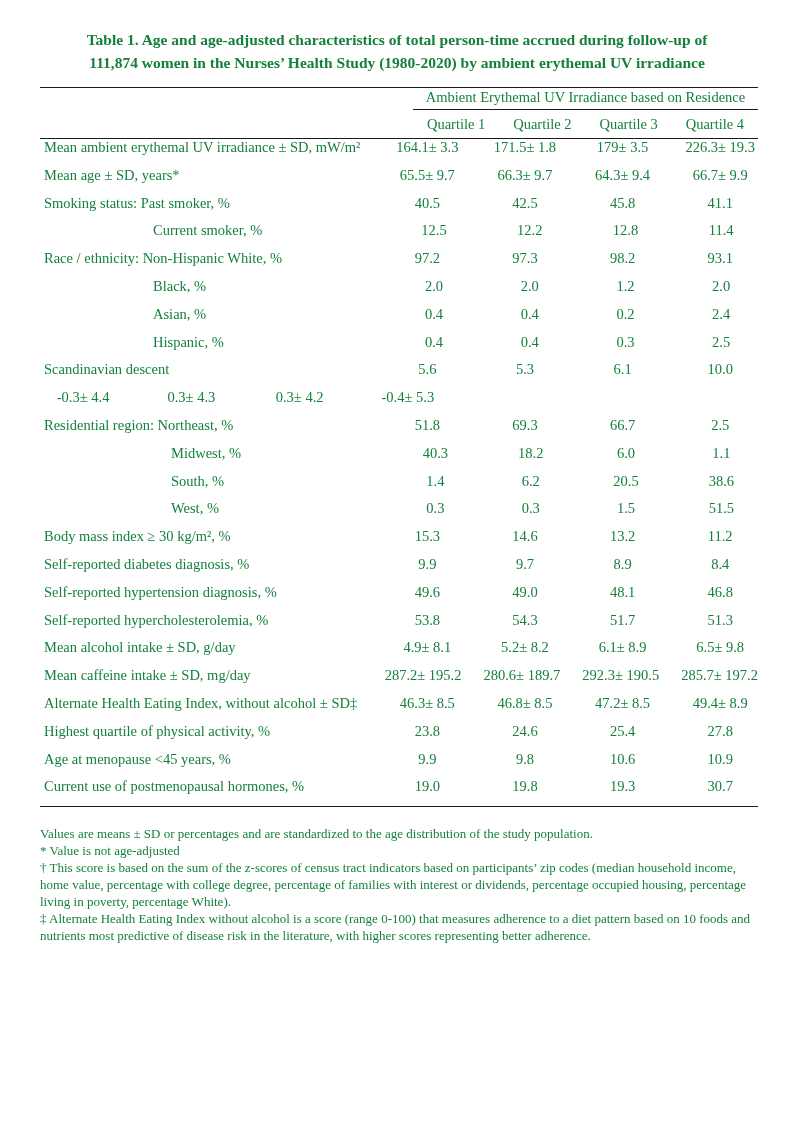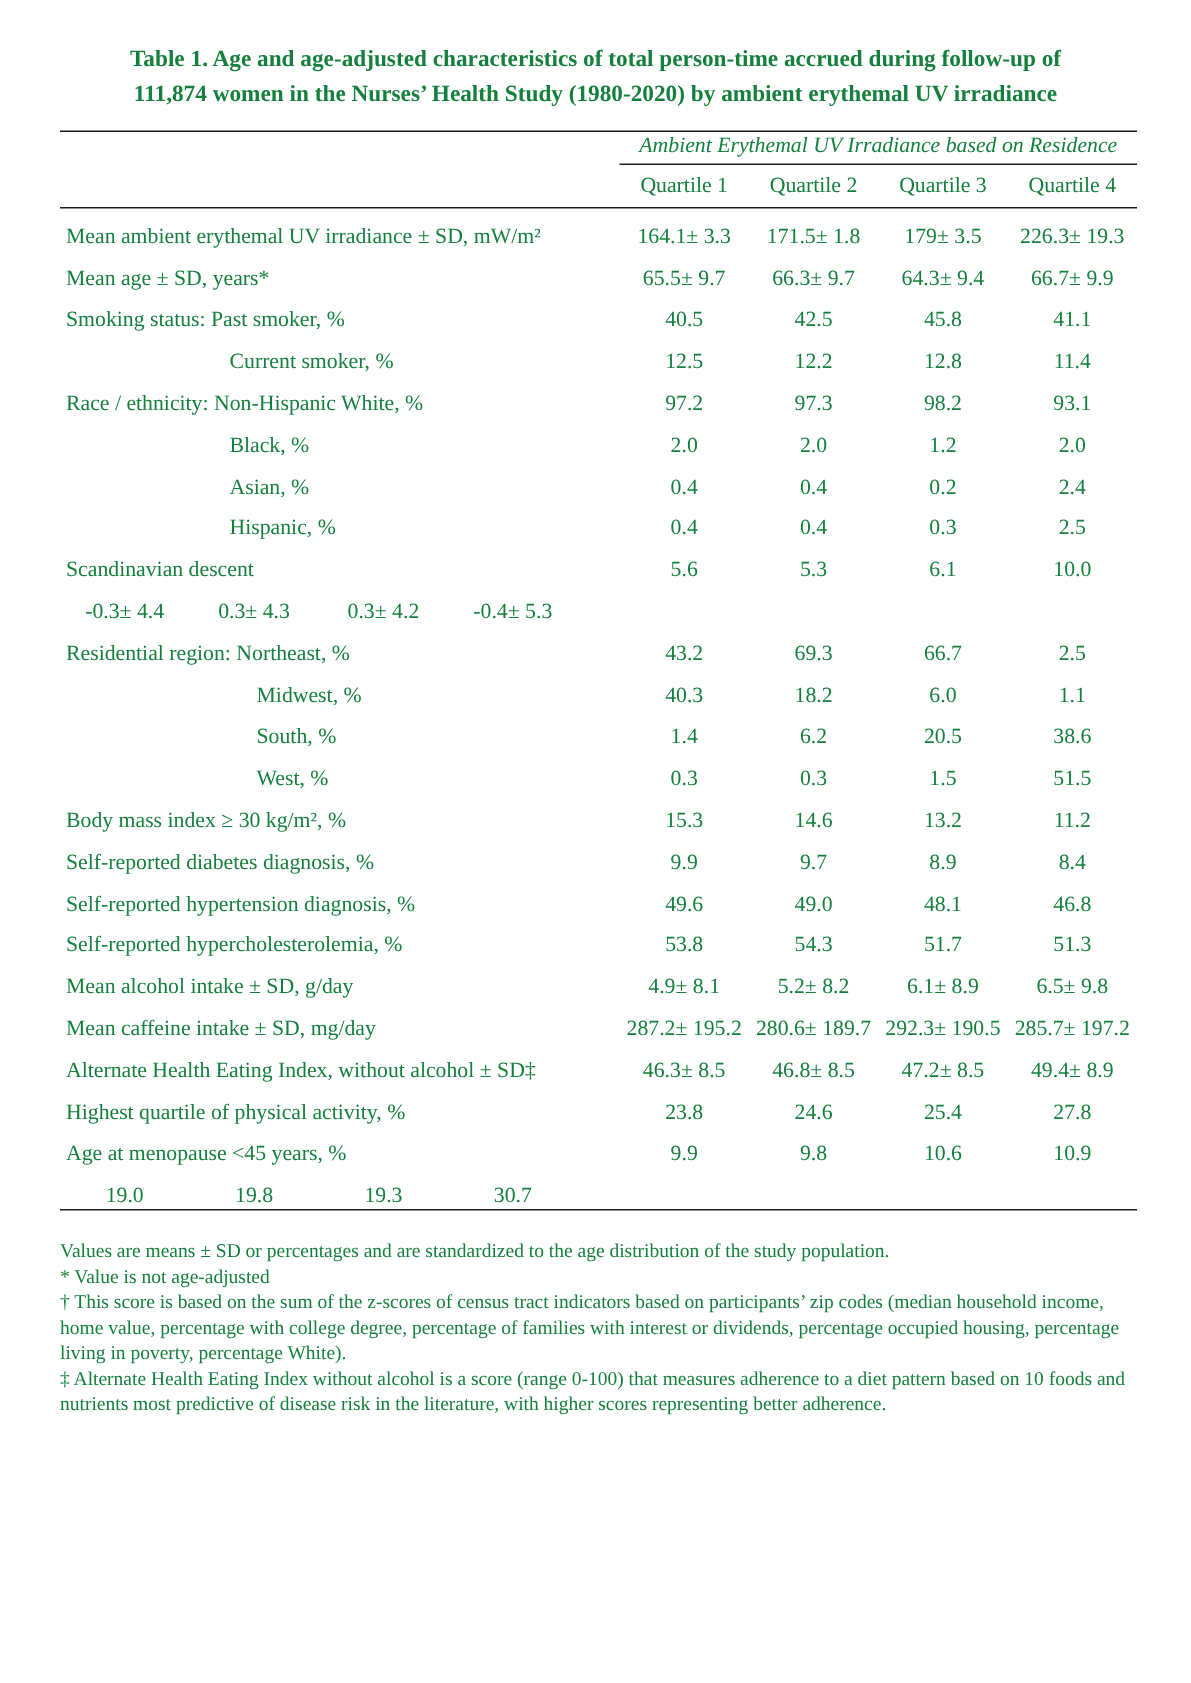--- a/index.html
+++ b/index.html
@@ -19,40 +19,40 @@
     font-weight: bold;
     font-size: 15.5px;
     line-height: 23px;
   }
   .table-wrap {
     margin-left: 40px;
     width: 718px;
     border-top: 1.5px solid #1c1c1c;
     border-bottom: 1.5px solid #1c1c1c;
   }
-  .spanner-row { display: flex; height: 23px; align-items: center; font-style: italic; }
+  .spanner-row { display: flex; height: 23px; align-items: center; }
   .spanner-spacer { width: 373px; }
   .spanner-cell {
     width: 345px;
     text-align: center;
     font-size: 14.5px;
     border-bottom: 1px solid #1c1c1c;
     padding-bottom: 3px;
     white-space: nowrap;
   }
   .cols-row {
     display: flex;
     height: 27px;
     align-items: center;
     border-bottom: 1.5px solid #1c1c1c;
   }
   .col-spacer { width: 373px; }
   .col-head { width: 86.25px; text-align: center; font-size: 14.5px; white-space: nowrap; }
   .tbody { font-size: 14.5px; }
-  .trow { display: flex; height: 27.8px; align-items: flex-end; }
+  .trow { display: flex; height: 27.8px; align-items: flex-start; gap: 22px; }
   .tlabel { width: 373px; padding-left: 4px; box-sizing: border-box; white-space: nowrap; }
   .tlabel.indent1 { padding-left: 113px; }
   .tlabel.indent2 { padding-left: 131px; }
   .tval { width: 86.25px; text-align: center; white-space: nowrap; }
   .footnotes {
     margin: 18px 36px 0 40px;
     font-size: 13px;
     line-height: 17px;
   }
   .footnote { margin: 0; }
@@ -146,21 +146,21 @@
           <div class="tval">10.0</div>
         </div>
         <div class="trow">
           <div class="tval">-0.3± 4.4</div>
           <div class="tval">0.3± 4.3</div>
           <div class="tval">0.3± 4.2</div>
           <div class="tval">-0.4± 5.3</div>
         </div>
         <div class="trow">
           <div class="tlabel indent0">Residential region: Northeast, %</div>
-          <div class="tval">43.2</div>
+          <div class="tval">51.8</div>
           <div class="tval">69.3</div>
           <div class="tval">66.7</div>
           <div class="tval">2.5</div>
         </div>
         <div class="trow">
           <div class="tlabel indent2">Midwest, %</div>
           <div class="tval">40.3</div>
           <div class="tval">18.2</div>
           <div class="tval">6.0</div>
           <div class="tval">1.1</div>
@@ -236,20 +236,21 @@
           <div class="tval">27.8</div>
         </div>
         <div class="trow">
           <div class="tlabel indent0">Age at menopause &lt;45 years, %</div>
           <div class="tval">9.9</div>
           <div class="tval">9.8</div>
           <div class="tval">10.6</div>
           <div class="tval">10.9</div>
         </div>
         <div class="trow">
+          <div class="tlabel indent0">Current use of postmenopausal hormones, %</div>
           <div class="tval">19.0</div>
           <div class="tval">19.8</div>
           <div class="tval">19.3</div>
           <div class="tval">30.7</div>
         </div>
       </div>
   </div>
 
   <div class="footnotes">
 

